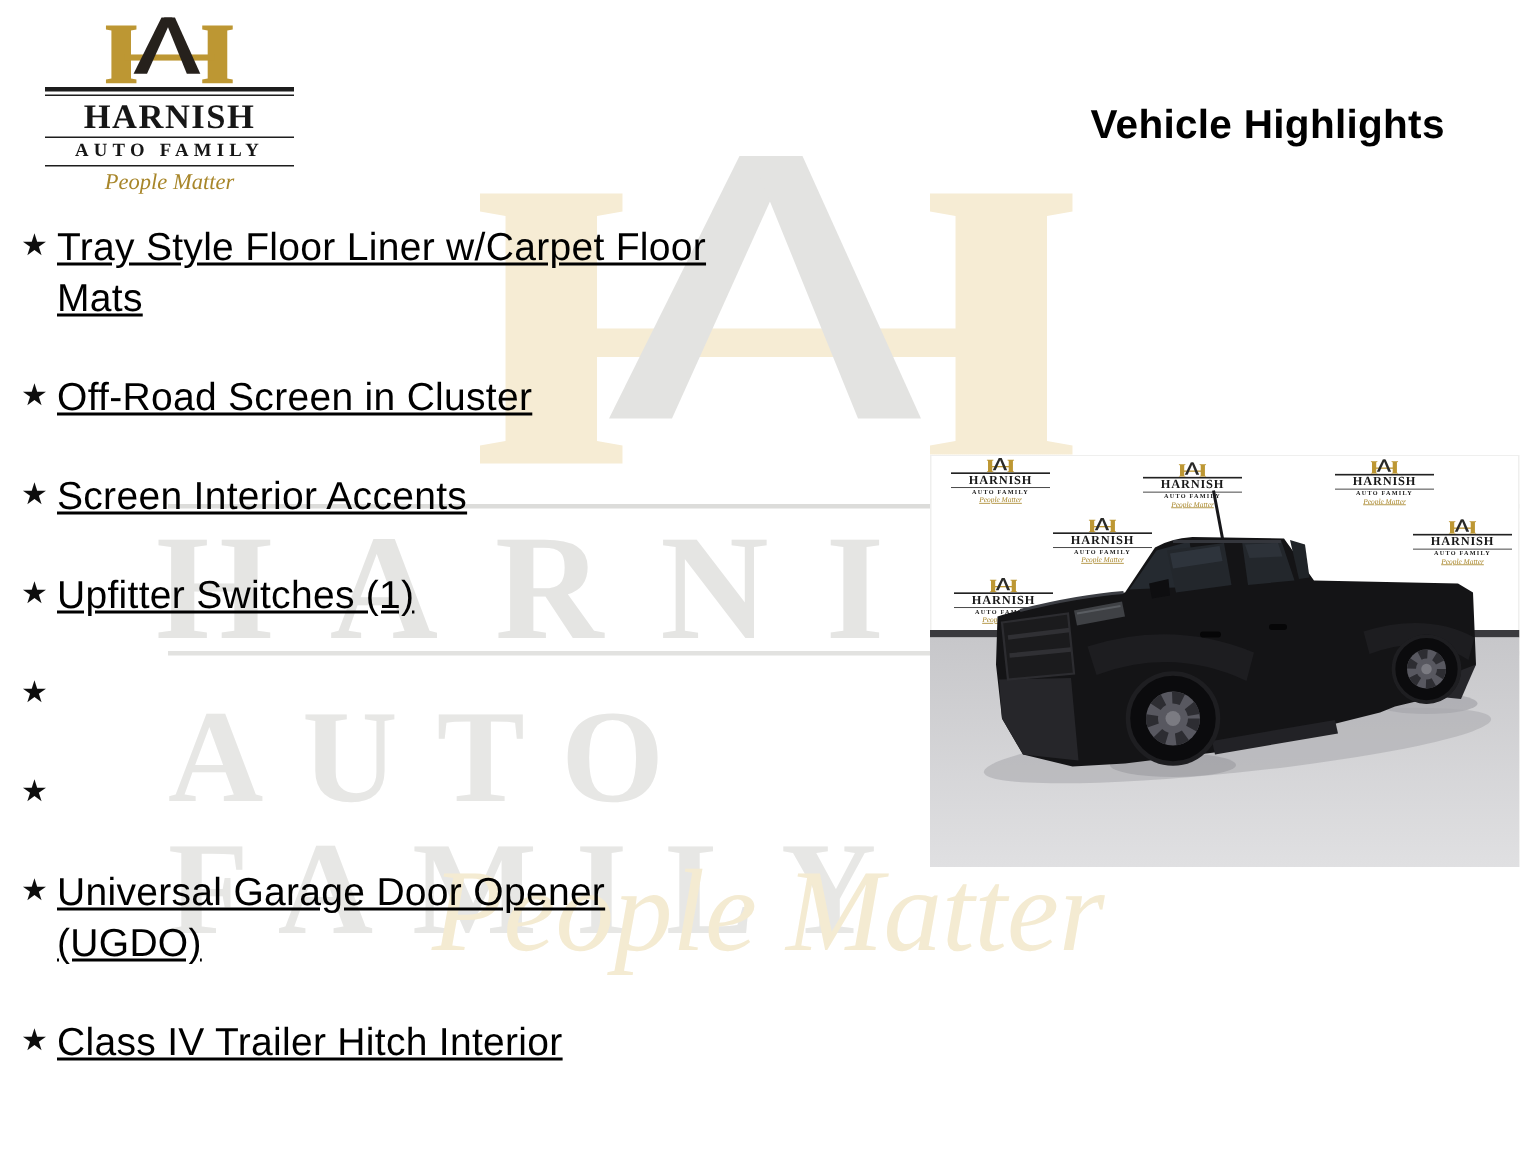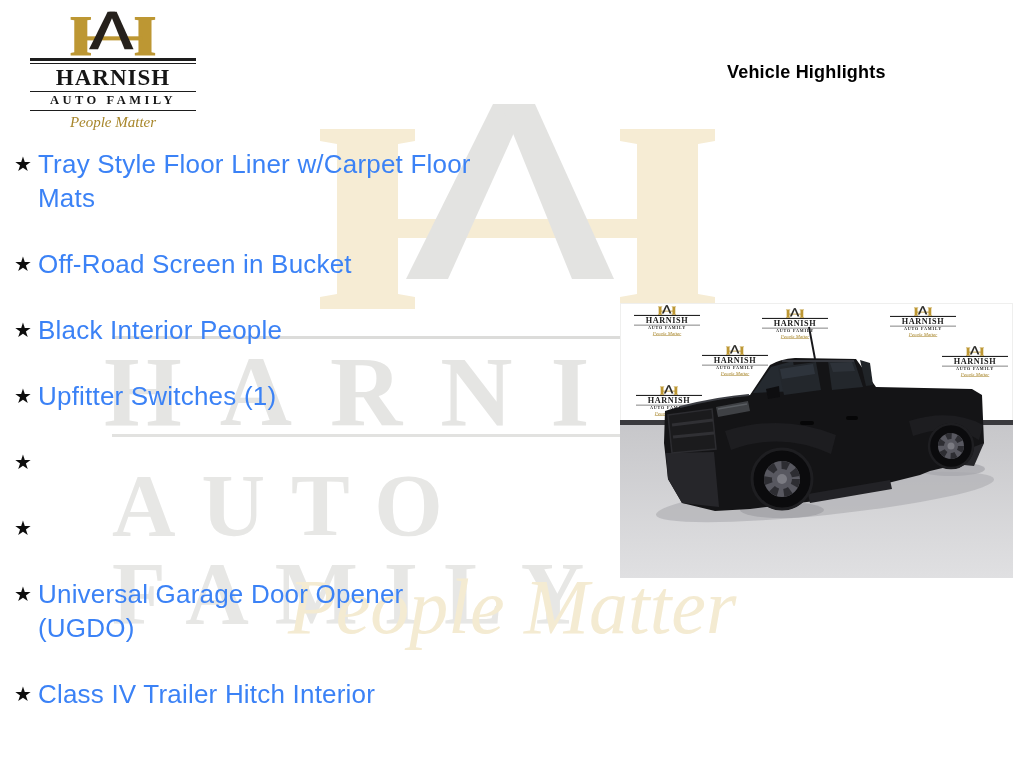--- a/index.html
+++ b/index.html
@@ -25,28 +25,28 @@
   .hdr-rules-top{border-top:3px solid #1d1d1d;border-bottom:1px solid #1d1d1d;height:2px;margin-bottom:1px;}
   .hdr-name{font-family:"Liberation Serif",serif;font-weight:bold;font-size:23px;
             letter-spacing:1px;color:#161616;line-height:1.0;padding-top:1px;}
   .hdr-rule{border-top:1px solid #1d1d1d;margin:2px 0;}
   .hdr-sub{font-family:"Liberation Serif",serif;font-weight:bold;font-size:12.5px;
            letter-spacing:3.5px;color:#161616;line-height:1.1;}
   .hdr-tag{font-family:"Liberation Serif",serif;font-style:italic;font-size:15px;
            color:#a8862a;line-height:1.2;margin-top:2px;}
 
   
-  .page-title{position:absolute;left:727px;top:50px;z-index:3;font-size:18px;font-weight:bold;
+  .page-title{position:absolute;left:727px;top:50px;z-index:3;font-size:27px;font-weight:bold;
               color:#000;letter-spacing:0.2px;}
 
   
   .hl-list{position:absolute;left:14px;top:147px;width:560px;z-index:3;list-style:none;margin:0;padding:0;}
   .hl-item{display:flex;align-items:flex-start;margin-bottom:32px;}
   .hl-star{width:24px;flex:0 0 24px;font-size:20px;line-height:34px;color:#0d0d0d;text-align:left;}
-  .hl-text{font-size:26px;line-height:34px;color:#3b82f6;white-space:pre-line;letter-spacing:0.2px;}
+  .hl-text{font-size:26px;line-height:34px;color:#000000;white-space:pre-line;letter-spacing:0.2px;text-decoration:underline;}
 
   
   .photo{position:absolute;left:620px;top:303px;width:393px;height:275px;z-index:2;overflow:hidden;
          background:linear-gradient(#ffffff 0 118px,#fdfdfd 122px);box-shadow:0 0 0 1px #efefee inset;}
   .photo-floor{position:absolute;left:0;top:122px;width:393px;height:153px;
                background:linear-gradient(#c7c7ca,#e0e0e2);}
   .photo-baseboard{position:absolute;left:0;top:117px;width:393px;height:5px;background:#3a3a3e;}
   .truck{position:absolute;left:0;top:0;}
 
   
@@ -106,25 +106,25 @@
 <h1 class="page-title">Vehicle Highlights</h1>
 
 <ul class="hl-list">
   <li class="hl-item">
     <span class="hl-star">★</span>
     <span class="hl-text">Tray Style Floor Liner w/Carpet Floor
 Mats</span>
   </li>
   <li class="hl-item">
     <span class="hl-star">★</span>
-    <span class="hl-text">Off-Road Screen in Bucket</span>
-  </li>
-  <li class="hl-item">
-    <span class="hl-star">★</span>
-    <span class="hl-text">Black Interior People</span>
+    <span class="hl-text">Off-Road Screen in Cluster</span>
+  </li>
+  <li class="hl-item">
+    <span class="hl-star">★</span>
+    <span class="hl-text">Screen Interior Accents</span>
   </li>
   <li class="hl-item">
     <span class="hl-star">★</span>
     <span class="hl-text">Upfitter Switches (1)</span>
   </li>
   <li class="hl-item">
     <span class="hl-star">★</span>
   </li>
   <li class="hl-item">
     <span class="hl-star">★</span>

